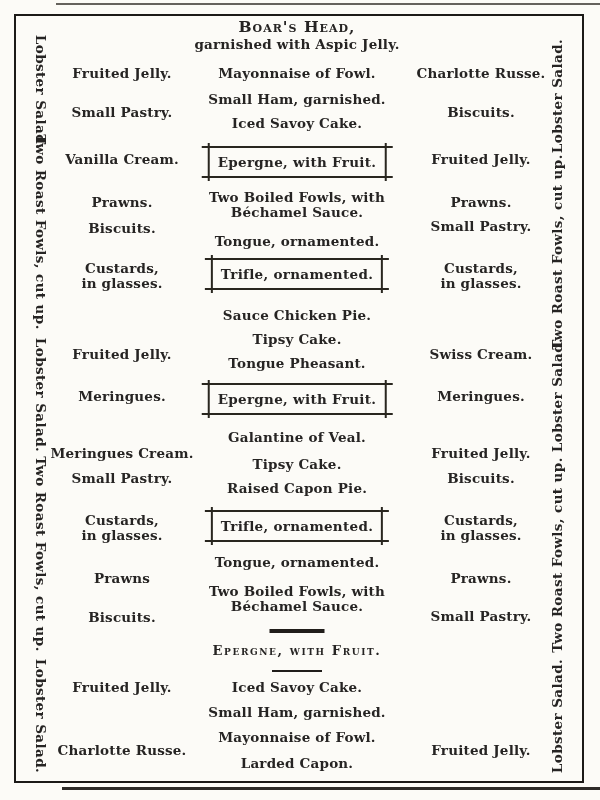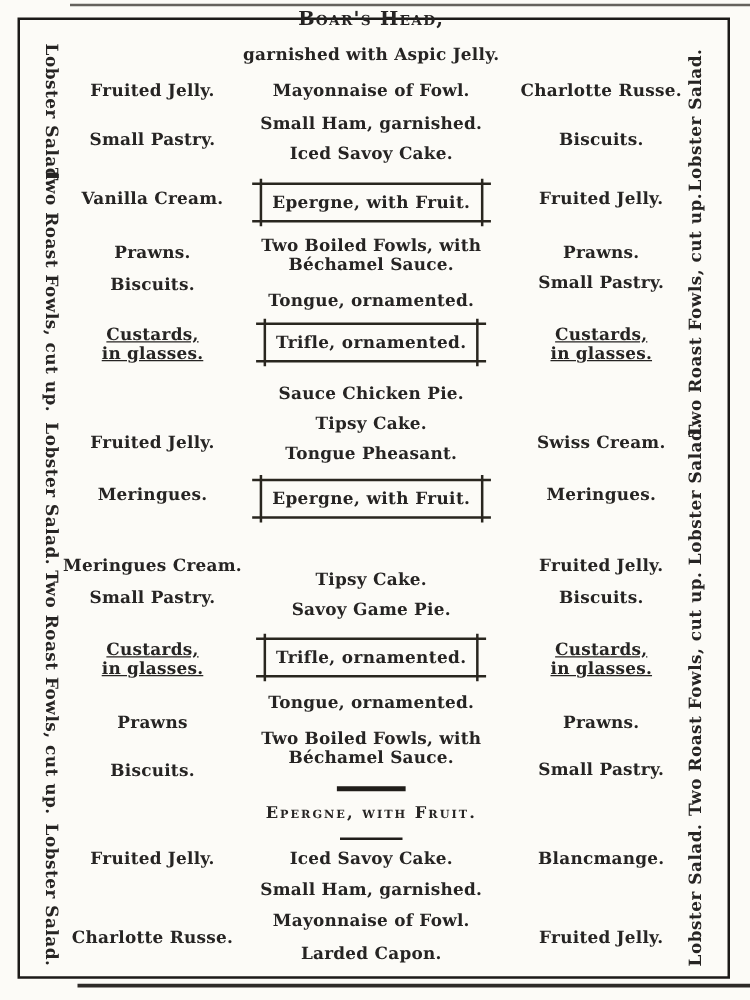--- a/index.html
+++ b/index.html
@@ -18,21 +18,21 @@
   .artifact-bottom{position:absolute;top:787px;left:62px;right:0;height:3px;background:#2e2b28;}
   
   .it{
     position:absolute;text-align:center;
     font-size:13.5px;line-height:14.5px;font-weight:bold;
     letter-spacing:.2px;
   }
   .l{left:47px;width:150px;}
   .c{left:172px;width:250px;}
   .r{left:406px;width:150px;}
-  .ln{display:block;text-decoration:underline;}
+  .ln{display:block;}
   .h1{font-variant:small-caps;font-size:15.5px;letter-spacing:1px;}
   
   .rulebox{
     position:absolute;left:297px;transform:translateX(-50%);
     white-space:nowrap;padding:6px 16px;
     border-top:2px solid #29261f;border-bottom:2px solid #29261f;
     font-size:13.5px;font-weight:bold;letter-spacing:.3px;
   }
   .rulebox::before,.rulebox::after{
     content:"";position:absolute;top:-5px;bottom:-5px;width:2px;background:#29261f;
@@ -69,21 +69,21 @@
   <div class="sideL" style="top:395px">Lobster Salad.</div>
   <div class="sideL" style="top:554px">Two Roast Fowls, cut up.</div>
   <div class="sideL" style="top:716px">Lobster Salad.</div>
 
   <div class="sideR" style="top:96px">Lobster Salad.</div>
   <div class="sideR" style="top:252px">Two Roast Fowls, cut up.</div>
   <div class="sideR" style="top:395px">Lobster Salad.</div>
   <div class="sideR" style="top:555px">Two Roast Fowls, cut up.</div>
   <div class="sideR" style="top:716px">Lobster Salad.</div>
 
-  <div class="it c h1" style="top:8px">Boar's Head,</div>
+  <div class="it c h1" style="top:20px">Boar's Head,</div>
   <div class="it c" style="top:37px">garnished with Aspic Jelly.</div>
 
   <div class="it l" style="top:66px">Fruited Jelly.</div>
   <div class="it c" style="top:66px">Mayonnaise of Fowl.</div>
   <div class="it r" style="top:66px">Charlotte Russe.</div>
 
   <div class="it c" style="top:92px">Small Ham, garnished.</div>
   <div class="it l" style="top:105px">Small Pastry.</div>
   <div class="it r" style="top:105px">Biscuits.</div>
   <div class="it c" style="top:116px">Iced Savoy Cake.</div>
@@ -114,27 +114,28 @@
 
   <div class="it c" style="top:332px">Tipsy Cake.</div>
   <div class="it l" style="top:347px">Fruited Jelly.</div>
   <div class="it r" style="top:347px">Swiss Cream.</div>
   <div class="it c" style="top:356px">Tongue Pheasant.</div>
 
   <div class="it l" style="top:389px">Meringues.</div>
   <div class="rulebox" style="top:383px">Epergne, with Fruit.</div>
   <div class="it r" style="top:389px">Meringues.</div>
 
+  <div class="it c" style="top:430px">Galantine of Veal.</div>
 
   <div class="it l" style="top:446px">Meringues Cream.</div>
   <div class="it c" style="top:457px">Tipsy Cake.</div>
   <div class="it r" style="top:446px">Fruited Jelly.</div>
 
   <div class="it l" style="top:471px">Small Pastry.</div>
-  <div class="it c" style="top:481px">Savoy Game Pie.</div>
+  <div class="it c" style="top:481px">Raised Capon Pie.</div>
   <div class="it r" style="top:471px">Biscuits.</div>
 
   <div class="it l" style="top:513px">
     <span class="ln">Custards,</span>
     <span class="ln">in glasses.</span>
   </div>
   <div class="rulebox" style="top:510px">Trifle, ornamented.</div>
   <div class="it r" style="top:513px">
     <span class="ln">Custards,</span>
     <span class="ln">in glasses.</span>
@@ -148,21 +149,20 @@
 
   <div class="it l" style="top:610px">Biscuits.</div>
   <div class="it r" style="top:609px">Small Pastry.</div>
 
   <div class="divrule" style="top:629px;width:55px;height:4px"></div>
   <div class="capsline" style="top:643px">Epergne, with Fruit.</div>
   <div class="divrule" style="top:670px;width:50px;height:2px"></div>
 
   <div class="it l" style="top:680px">Fruited Jelly.</div>
   <div class="it c" style="top:680px">Iced Savoy Cake.</div>
-  <div class="it r" style="top:680px">Blancmange.</div>
 
   <div class="it c" style="top:705px">Small Ham, garnished.</div>
 
   <div class="it c" style="top:730px">Mayonnaise of Fowl.</div>
   <div class="it l" style="top:743px">Charlotte Russe.</div>
   <div class="it r" style="top:743px">Fruited Jelly.</div>
 
   <div class="it c" style="top:756px">Larded Capon.</div>
 
 </div>

